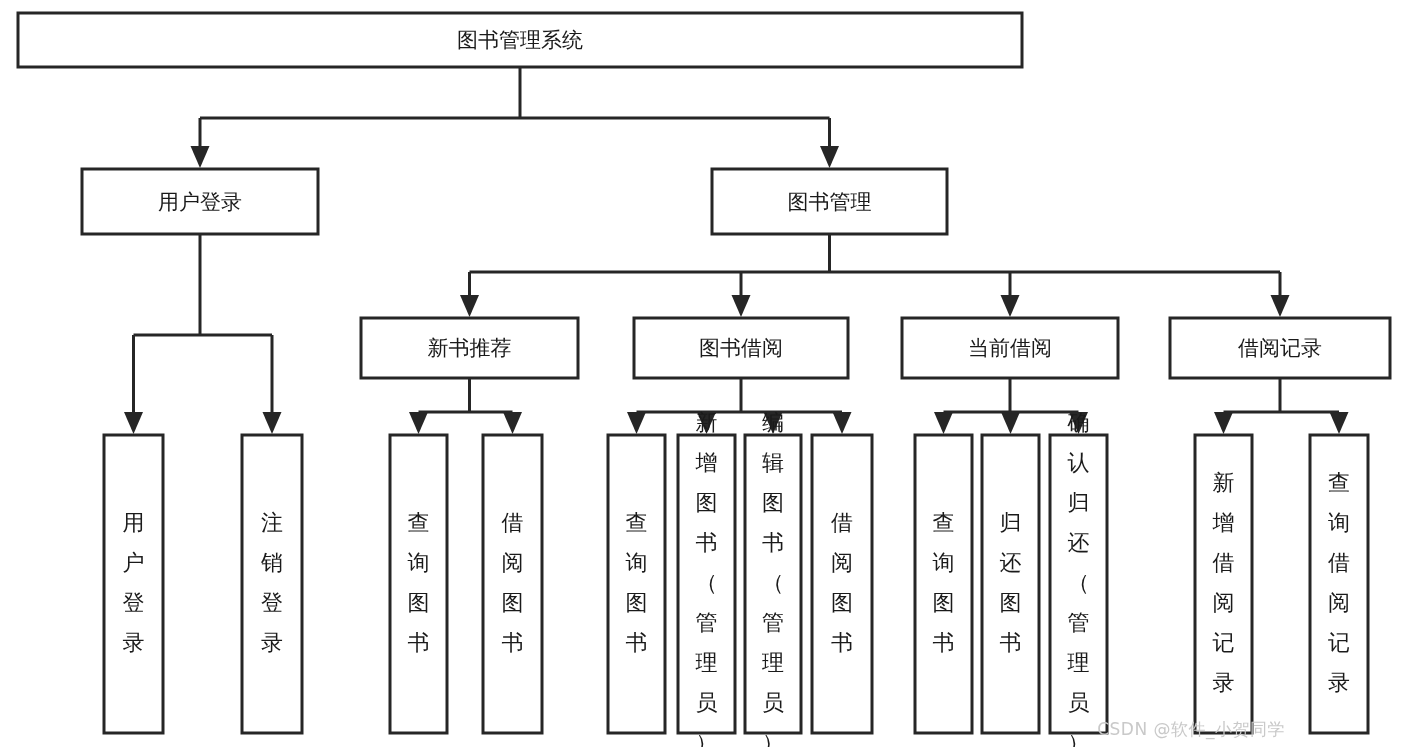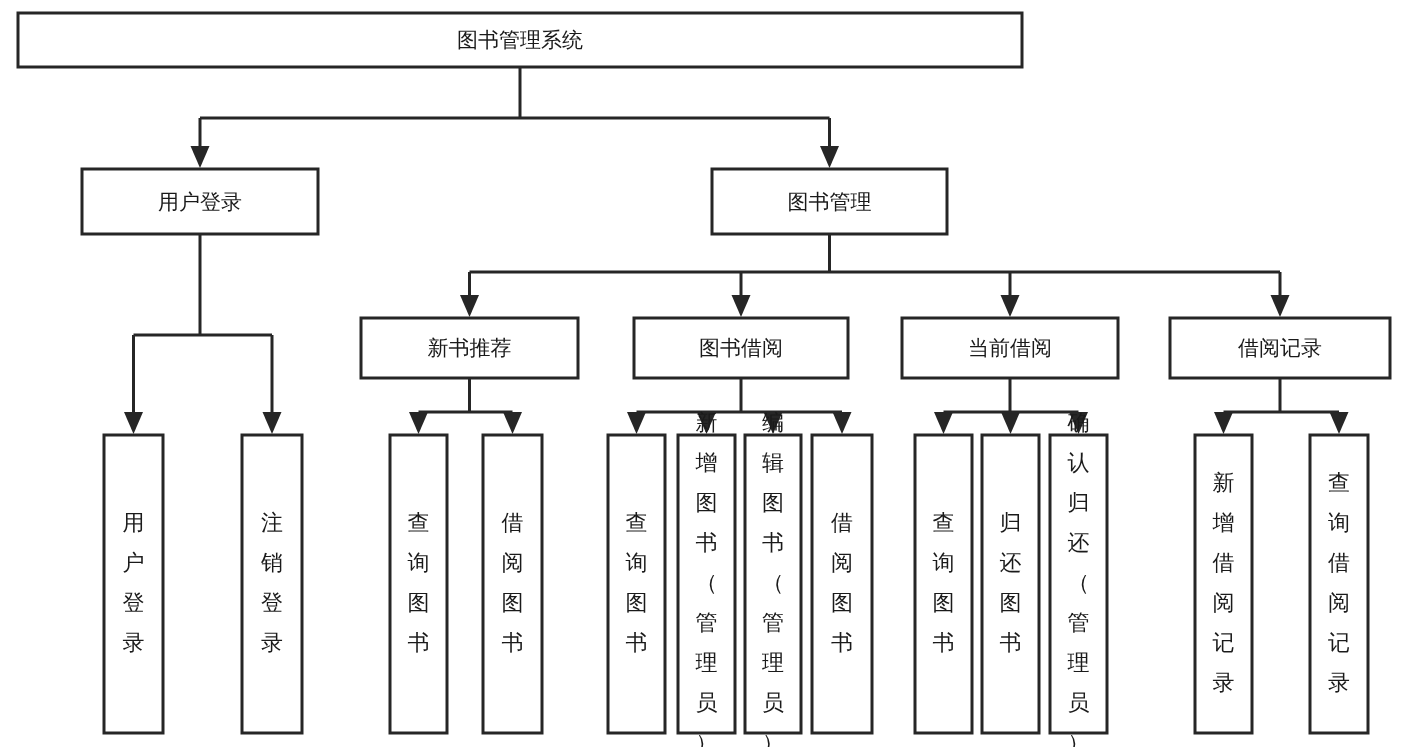--- a/index.html
+++ b/index.html
@@ -216,13 +216,14 @@
         <g>
           <rect class="node-box" x="1195" y="435" width="57" height="298"></rect>
           <text class="node-label-v" x="1223.5" y="0"><tspan x="1223.5" y="484">新</tspan><tspan x="1223.5" y="524">增</tspan><tspan x="1223.5" y="564">借</tspan><tspan x="1223.5" y="604">阅</tspan><tspan x="1223.5" y="644">记</tspan><tspan x="1223.5" y="684">录</tspan></text>
         </g>
         <g>
           <rect class="node-box" x="1310" y="435" width="58" height="298"></rect>
           <text class="node-label-v" x="1339" y="0"><tspan x="1339" y="484">查</tspan><tspan x="1339" y="524">询</tspan><tspan x="1339" y="564">借</tspan><tspan x="1339" y="604">阅</tspan><tspan x="1339" y="644">记</tspan><tspan x="1339" y="684">录</tspan></text>
         </g>
       </g>
   </svg>
+  <div class="watermark">CSDN @软件_小贺同学</div>
 </div>
 
 </body></html>

